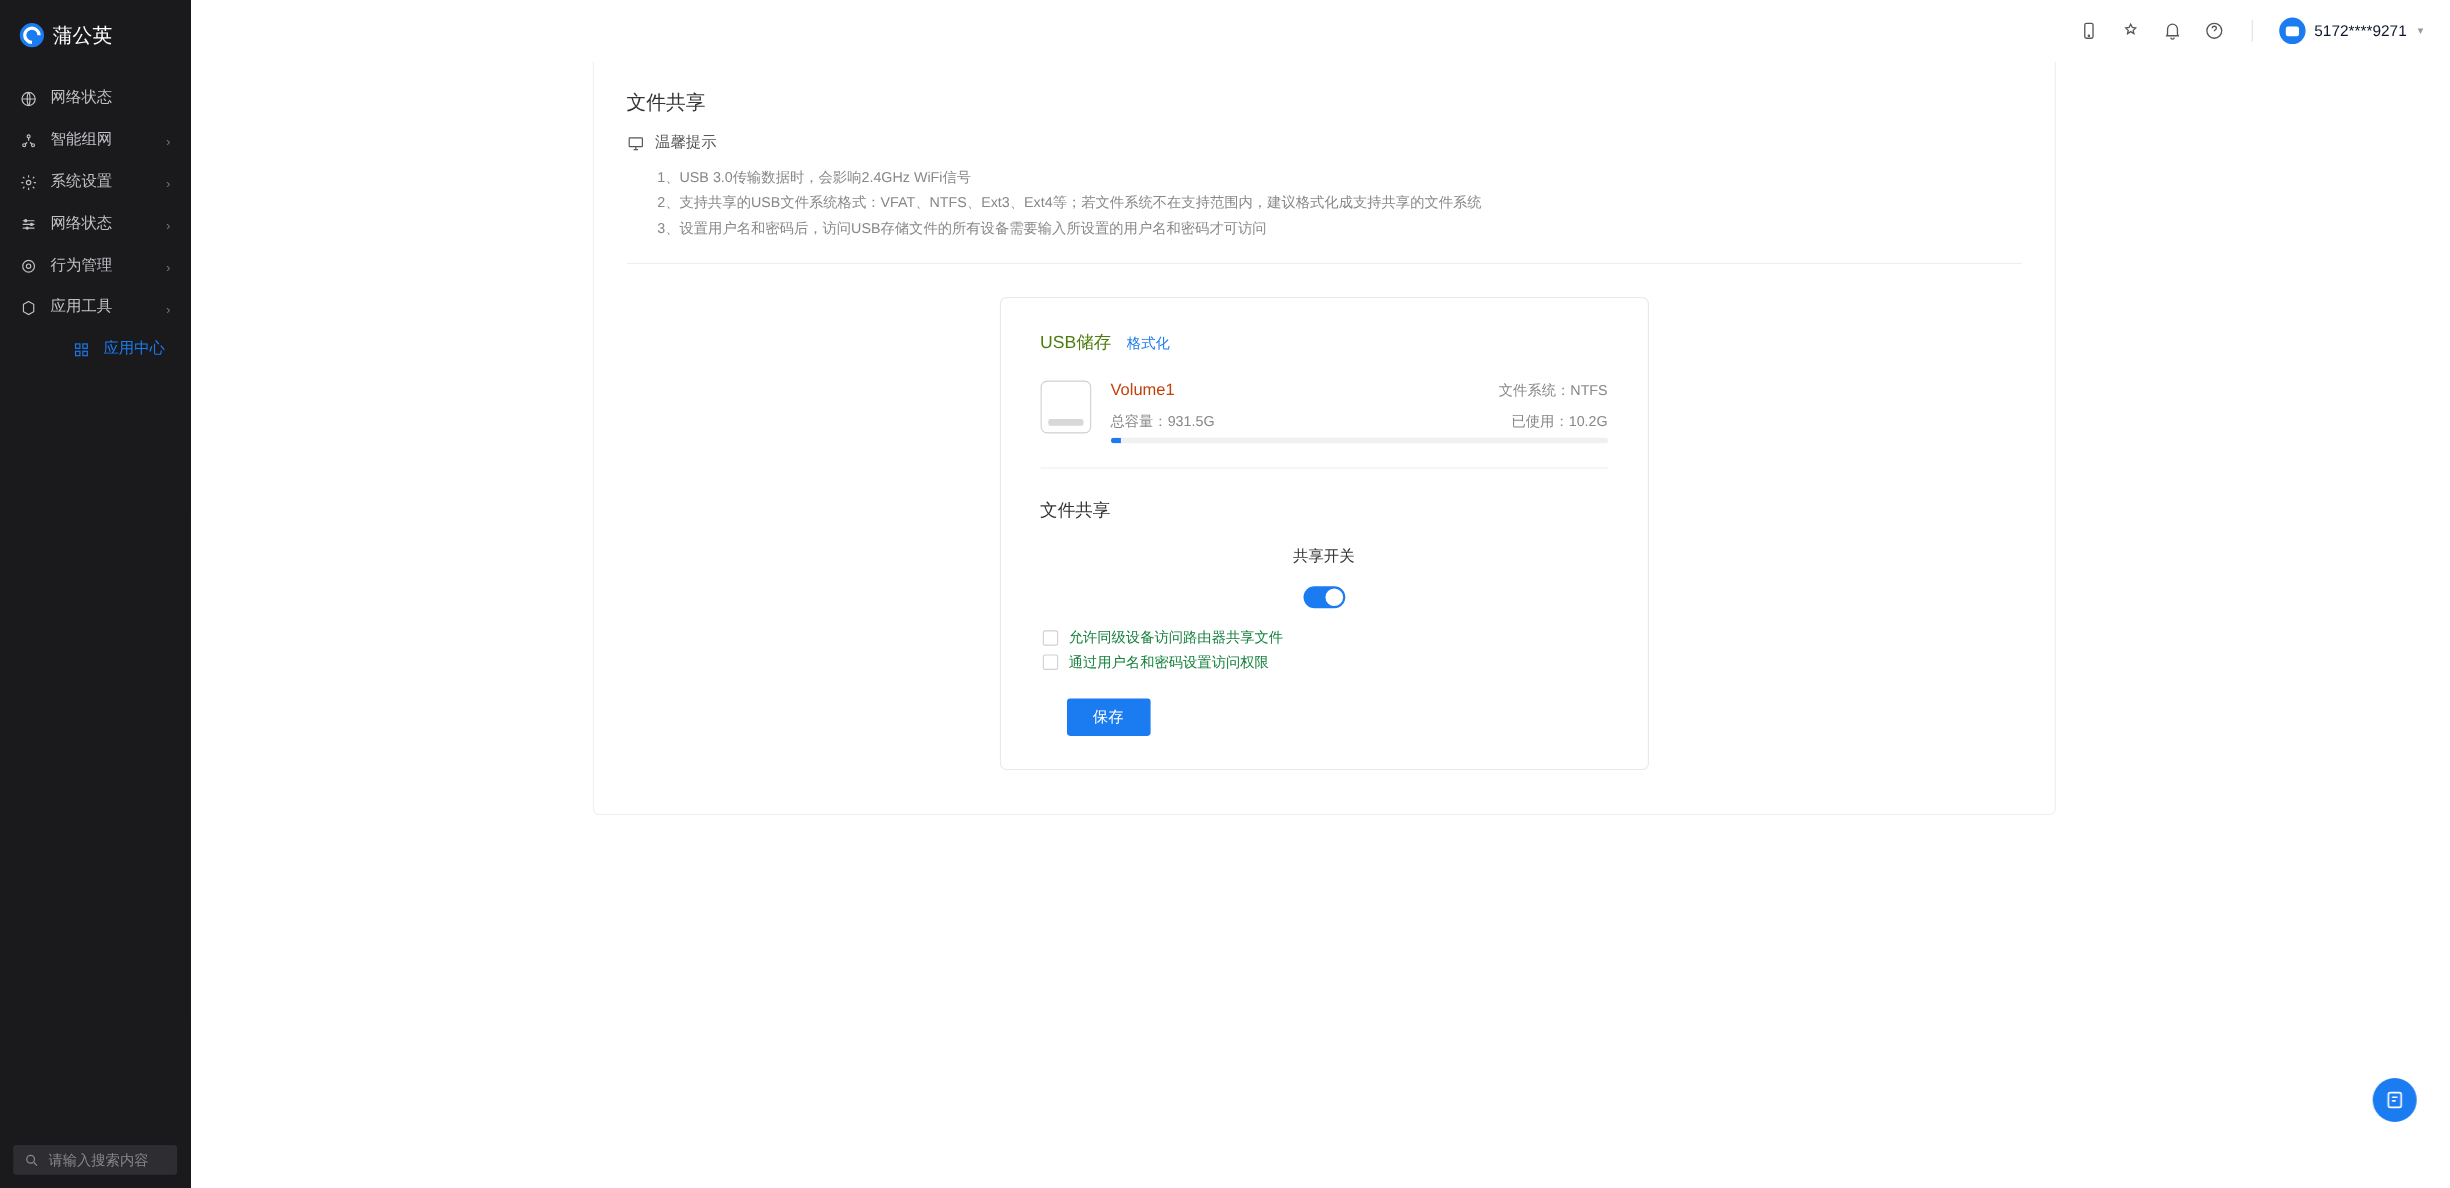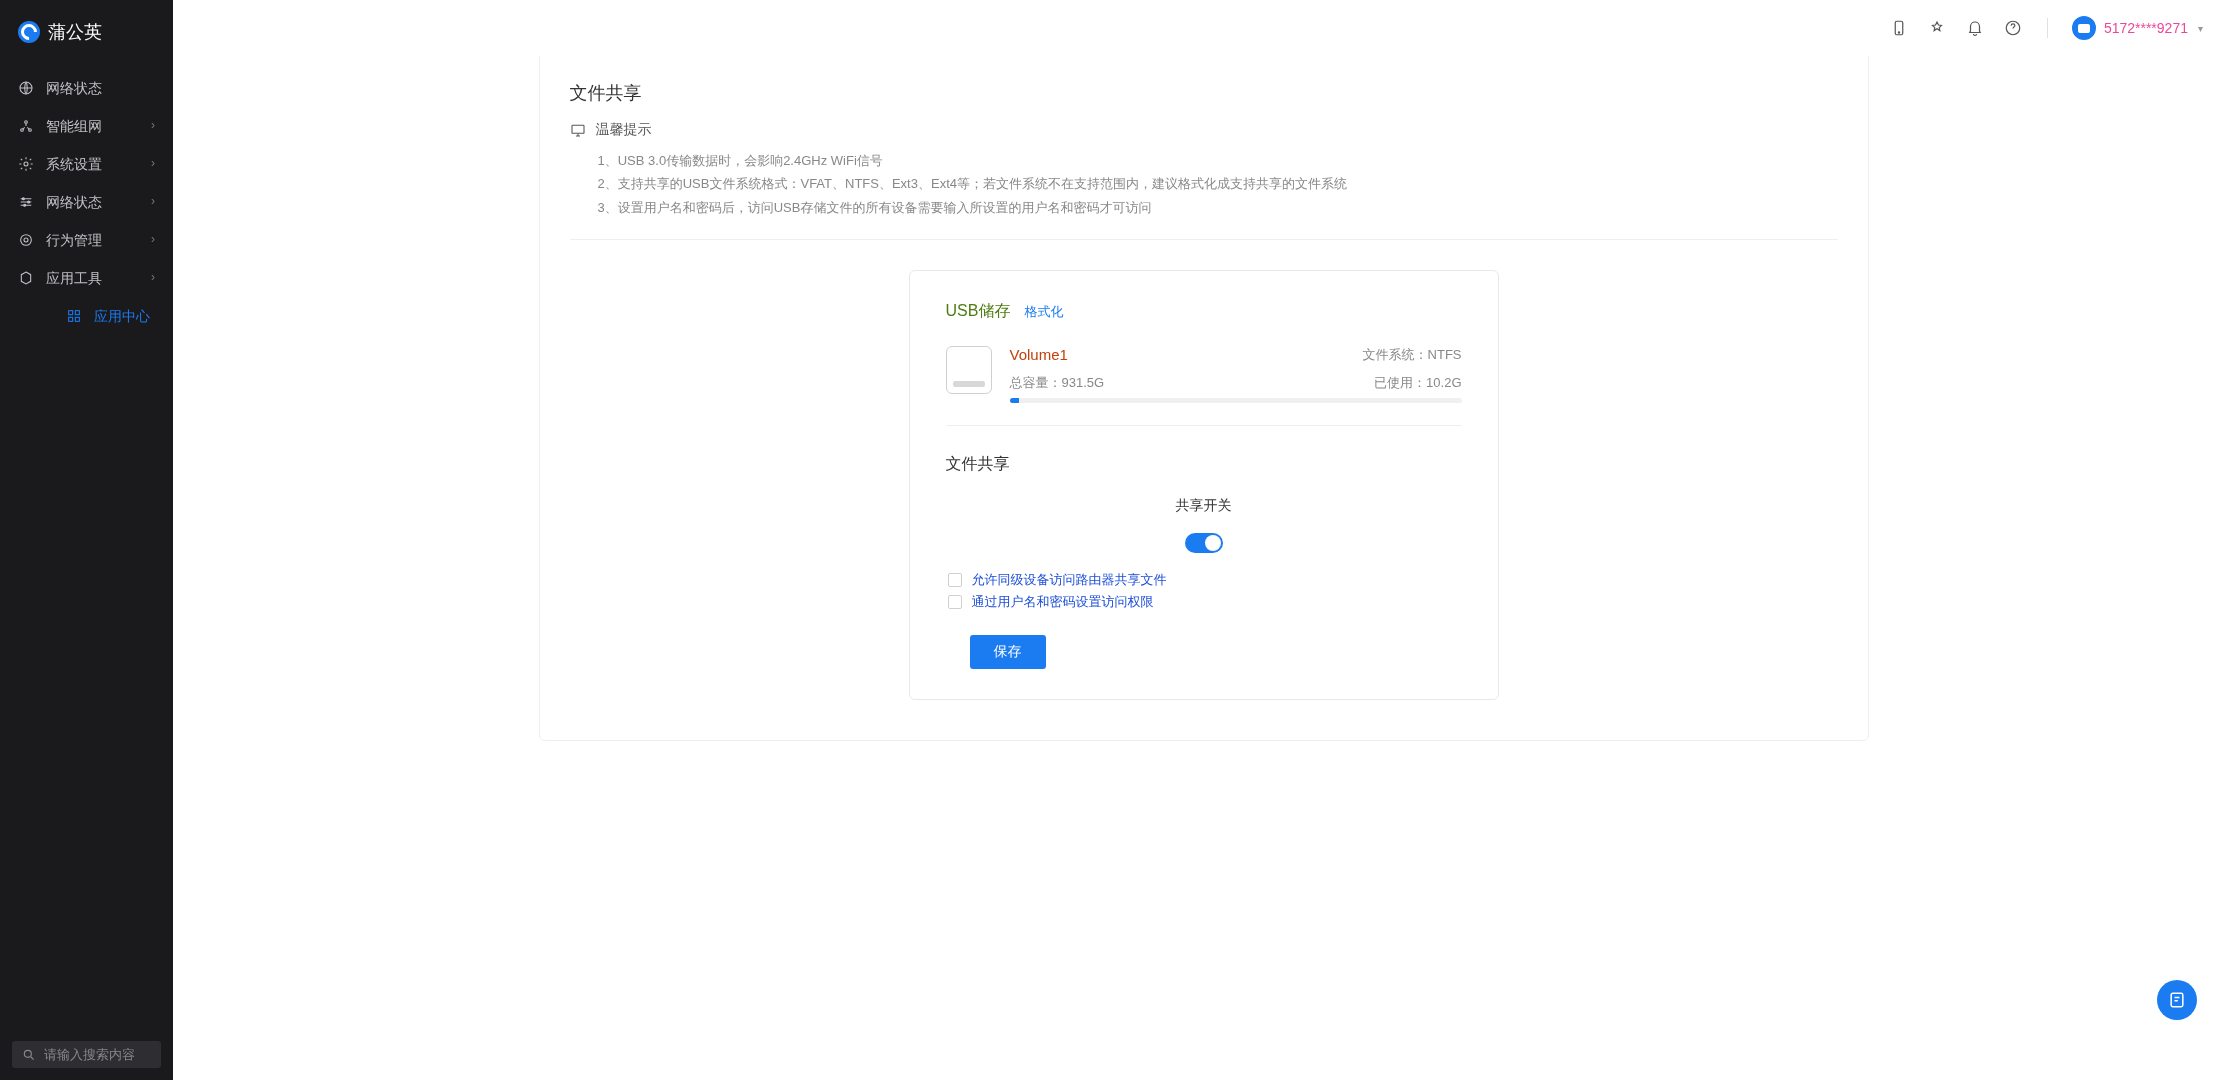--- a/index.html
+++ b/index.html
@@ -4,37 +4,37 @@
 <style>
 * { box-sizing: border-box; margin: 0; padding: 0; }
 body { font-family: "Microsoft YaHei", "PingFang SC", sans-serif; font-size: 14px; color: #333; background: #fff; overflow-x: hidden; }
 
 
 .sidebar { position: fixed; left: 0; top: 0; bottom: 0; width: 173px; background: #1a1a1d; color: #bbb; display: flex; flex-direction: column; }
 .brand { display: flex; align-items: center; gap: 8px; padding: 20px 18px 26px; color: #fff; font-size: 18px; font-weight: 500; }
 .brand-logo { width: 22px; height: 22px; border-radius: 50%; background: #1b7bf0; display: flex; align-items: center; justify-content: center; }
 .brand-logo::after { content:""; width: 10px; height: 10px; border: 3px solid #fff; border-radius: 50%; border-right-color: transparent; transform: rotate(45deg); }
 .nav { flex: 1; }
-.nav-item { display: flex; align-items: flex-start; gap: 12px; padding: 10px 18px; cursor: pointer; color: #c0c0c5; font-size: 14px; }
+.nav-item { display: flex; align-items: flex-end; gap: 12px; padding: 10px 18px; cursor: pointer; color: #c0c0c5; font-size: 14px; }
 .nav-item.active { color: #1b7bf0; margin-left: 48px; }
 .nav-item .icon { width: 16px; height: 16px; display: flex; align-items: center; justify-content: center; flex-shrink: 0; }
 .nav-item .chevron { margin-left: auto; color: #777; font-size: 12px; }
 .search-wrap { padding: 12px; }
 .search-box { display: flex; align-items: center; background: #2d2d32; border-radius: 3px; padding: 6px 10px; gap: 8px; }
 .search-box input { background: transparent; border: none; outline: none; color: #bbb; font-size: 13px; width: 100%; }
 .search-box input::placeholder { color: #888; }
 
 
 .topbar { position: fixed; top: 0; left: 180px; right: 0; height: 56px; display: flex; align-items: center; justify-content: flex-end; padding: 0 24px; gap: 18px; background: #fff; }
 .topbar .ticon { width: 20px; height: 20px; color: #555; cursor: pointer; display: flex; align-items: center; justify-content: center; }
 .topbar .divider { width: 1px; height: 20px; background: #e0e0e0; margin: 0 6px; }
 .user-chip { display: flex; align-items: center; gap: 8px; cursor: pointer; }
 .user-avatar { width: 24px; height: 24px; border-radius: 50%; background: #1b7bf0; display: flex; align-items: center; justify-content: center; }
 .user-avatar-inner { width: 12px; height: 9px; background: #fff; border-radius: 2px; }
-.user-label { font-size: 14px; color: #ec4899; }
+.user-label { font-size: 14px; color: #0f172a; }
 .user-chevron { font-size: 10px; color: #999; margin-left: 2px; }
 
 
 .main { margin-left: 180px; padding-top: 40px; }
 .page { padding: 10px 30px 40px; }
 .card-outer { background: #fff; border: 1px solid #eee; border-radius: 6px; padding: 30px 0 40px; max-width: 1330px; margin: 0 auto; }
 .card-inner-pad { padding: 0 30px; }
 .page-title { font-size: 18px; font-weight: 500; color: #333; margin-bottom: 16px; }
 .tip-row { display: flex; align-items: center; gap: 10px; color: #555; font-size: 14px; margin-bottom: 10px; }
 .tip-list { color: #888; font-size: 13px; line-height: 1.8; padding-left: 28px; margin-bottom: 20px; }
@@ -51,21 +51,21 @@
 .vol-top { display:flex; justify-content:space-between; font-size:13px; color:#888; margin-bottom:10px; }
 .vol-name { font-size:15px; color:#c2410c; }
 .vol-mid { display:flex; justify-content:space-between; font-size:13px; color:#888; margin-bottom:6px; }
 .prog { height:5px; background:#f0f0f0; border-radius:3px; overflow:hidden; }
 .prog-fill { height:100%; background:#1b7bf0; width:2%; }
 .sc-divider { height:1px; background:#eee; margin:22px 0 28px; }
 .share-title { font-size:16px; color:#333; font-weight:500; margin-bottom:22px; }
 .switch-row { display:flex; align-items:center; gap:18px; margin-bottom:18px; font-size:14px;flex-direction:column; }
 .switch { width:38px; height:20px; border-radius:10px; background:#1b7bf0; position:relative; cursor:pointer; }
 .switch::after { content:""; position:absolute; right:2px; top:2px; width:16px; height:16px; background:#fff; border-radius:50%; }
-.check-row { display:flex; align-items:center; gap:10px; font-size:13px; color:#1d4ed8; margin-bottom:4px; padding-left:2px; }
+.check-row { display:flex; align-items:center; gap:10px; font-size:13px; color:#15803d; margin-bottom:4px; padding-left:2px; }
 .checkbox { width:14px; height:14px; border:1px solid #d0d0d0; border-radius:2px; cursor:pointer; }
 .save-btn { margin-top:20px; background:#1b7bf0; color:#fff; border:none; padding:8px 24px; border-radius:3px; font-size:14px; cursor:pointer; }
 
 .fab { position:fixed; right:30px; bottom:60px; width:40px; height:40px; border-radius:50%; background:#1b7bf0; display:flex; align-items:center; justify-content:center; cursor:pointer; color:#fff; }
 
 svg { display:block; }
 </style>
 </head>
 <body>
 

